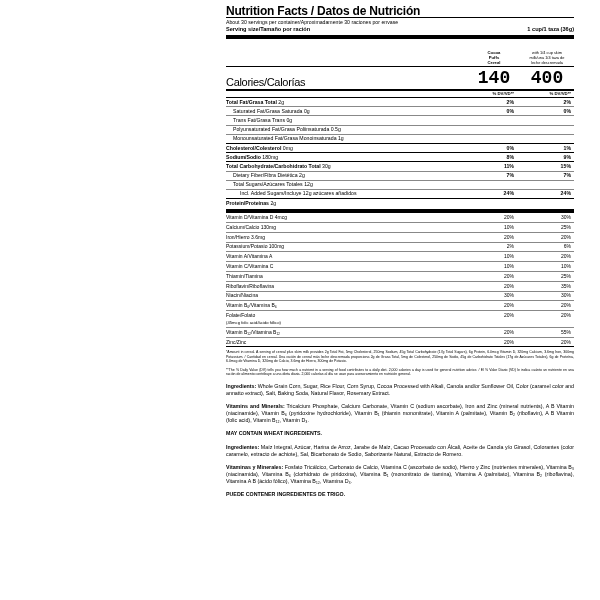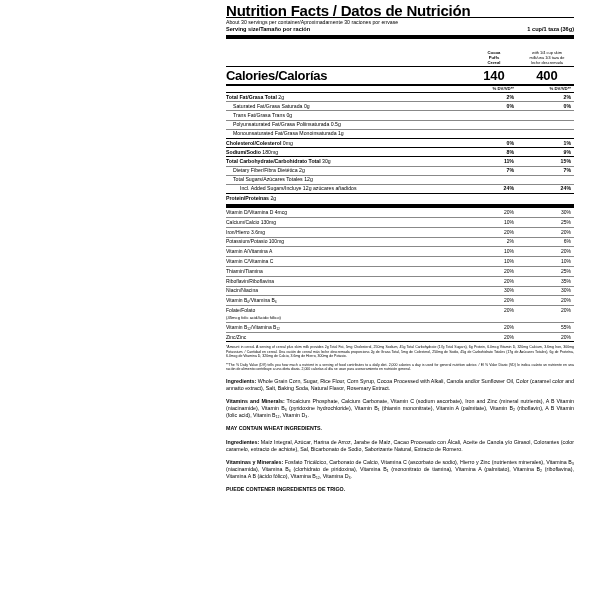--- a/index.html
+++ b/index.html
@@ -31,21 +31,21 @@
     background: #ffffff;
   }
   .edge-right {
     position: absolute;
     left: 578px; top: 0;
     width: 22px; height: 600px;
     background: #ffffff;
   }
   .title {
     font-weight: bold;
-    font-size: 15px;
+    font-size: 12px;
     letter-spacing: -0.2px;
     margin-top: 5px;
     line-height: 12px;
   }
   .subline {
     font-size: 5.2px;
     line-height: 7px;
     margin-top: 1px;
   }
   .serving-row {
@@ -88,32 +88,33 @@
     font-weight: normal;
     font-size: 3.9px;
   }
   .cal-row {
     display: flex;
     align-items: flex-end;
     justify-content: space-between;
     padding: 1px 0 1px 0;
   }
   .cal-label {
-    font-size: 13px;
-    font-weight: bold;
+    font-size: 11px;
+    font-weight: normal;
     letter-spacing: -0.3px;
   }
   .cal-vals {
     display: flex;
   }
   .cal-vals .cv {
     width: 52px;
     text-align: center;
-    font-size: 13px;
-    font-weight: bold;
+    font-size: 18px;
+    font-weight: bold;
+    font-family: Liberation Mono, monospace;
   }
   .cal-vals .cv.second { width: 54px; }
 
   .dvhead {
     display: flex;
     justify-content: flex-end;
     font-size: 4.3px;
     font-weight: bold;
     line-height: 6px;
   }

